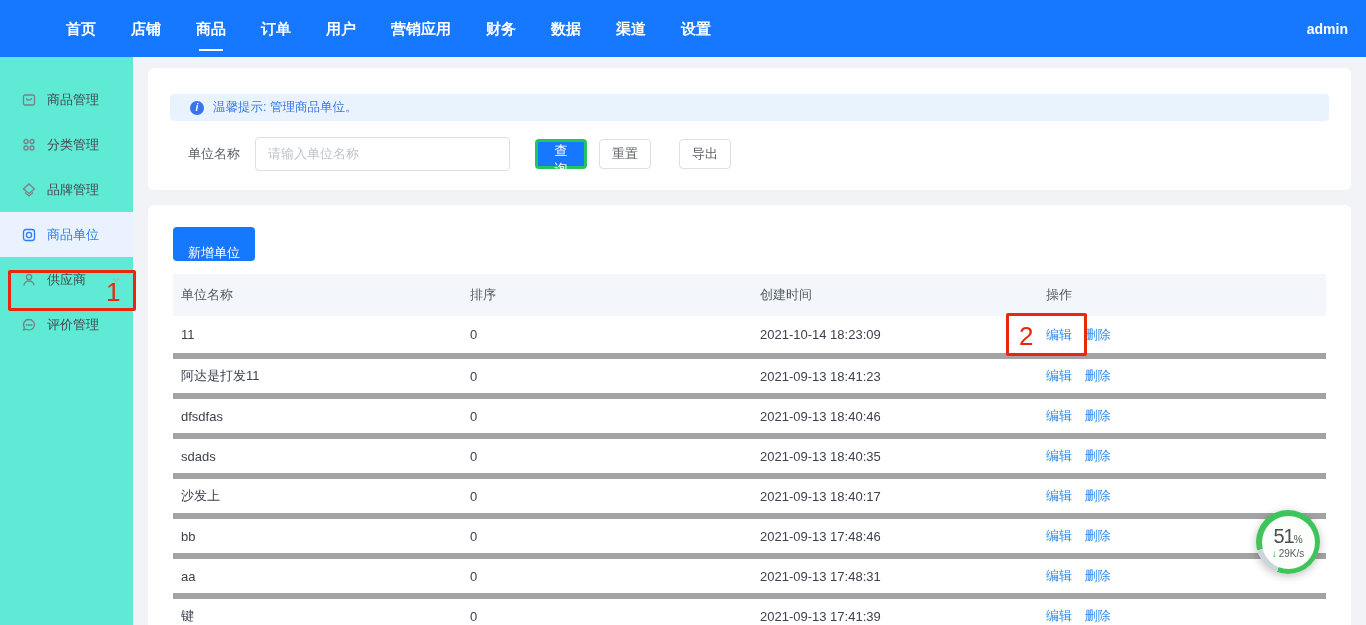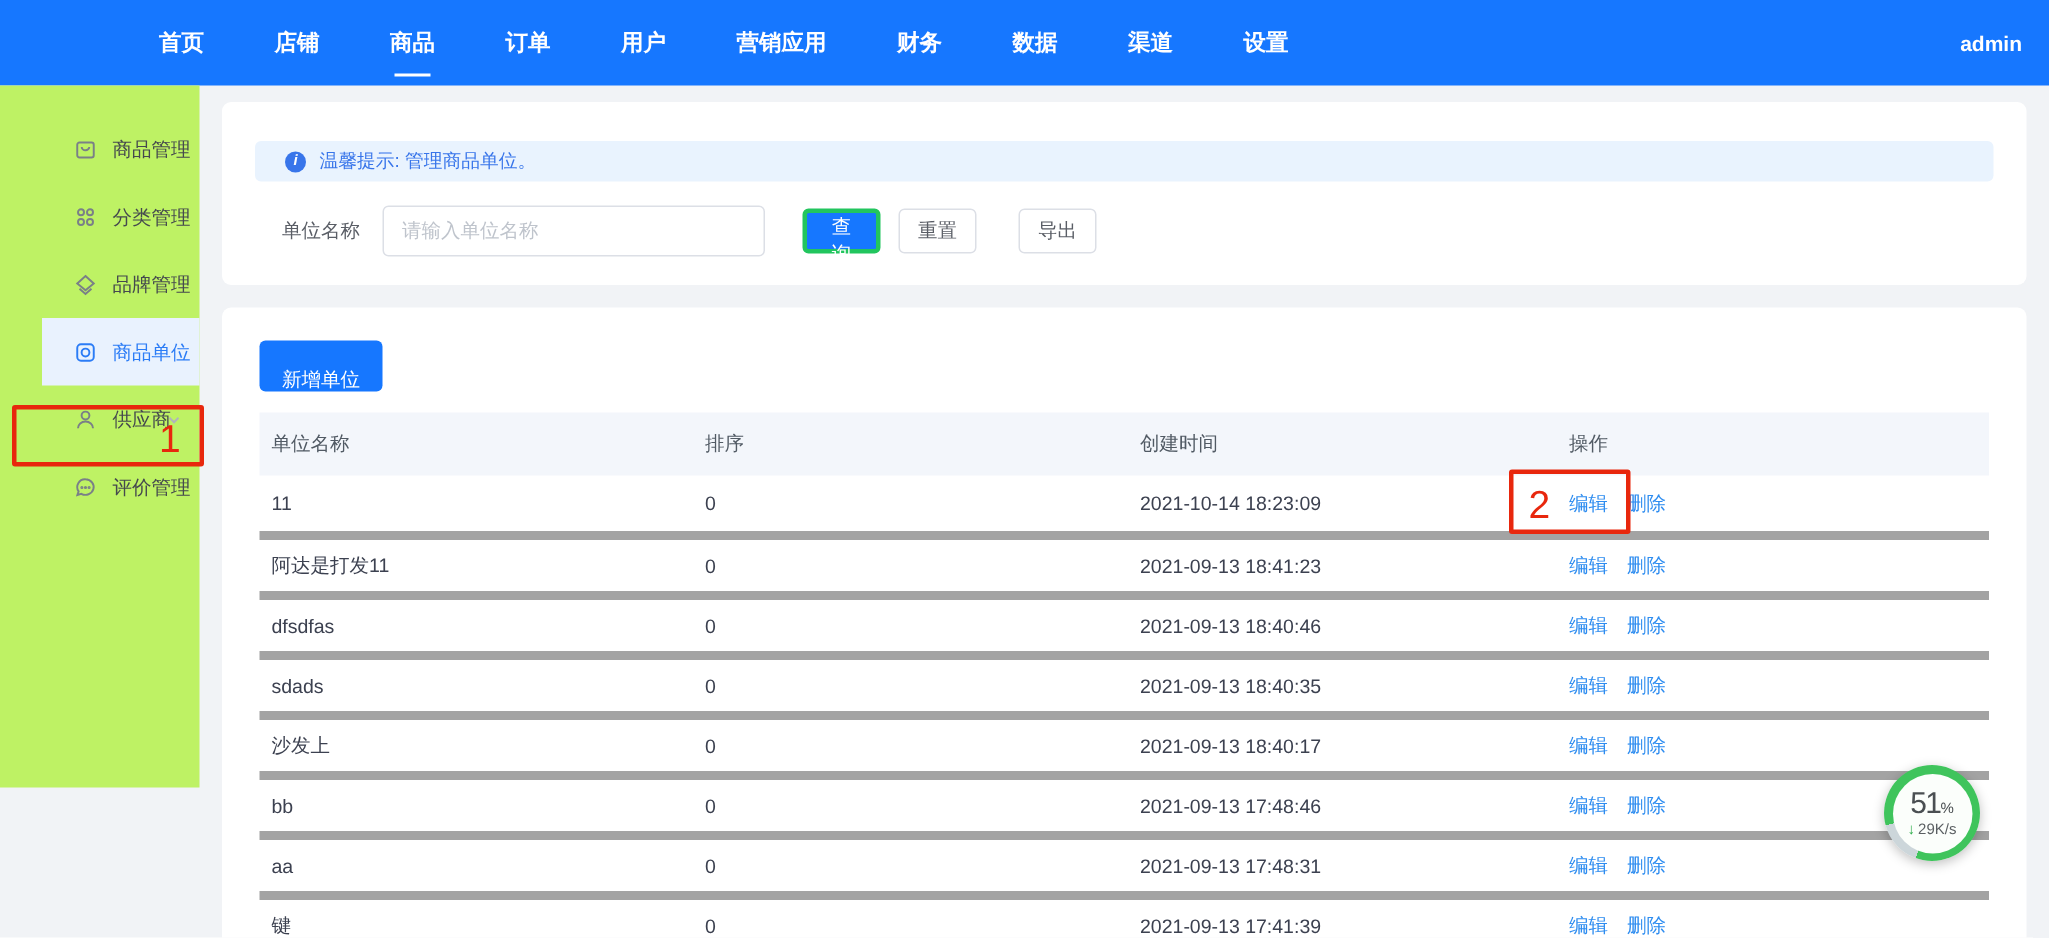--- a/index.html
+++ b/index.html
@@ -6,35 +6,35 @@
   html,body { width:1366px; height:625px; overflow:hidden; }
   body {
     font-family:"Liberation Sans","DejaVu Sans",sans-serif;
     background:#f1f3f6; position:relative; color:#333;
   }
   
   .navbar {
     position:absolute; left:0; top:0; width:1366px; height:57px;
     background:#1677ff; display:flex; align-items:center; color:#fff;
   }
-  .nav-items { display:flex; margin-left:104px;gap:12px; }
+  .nav-items { display:flex; margin-left:64px; }
   .nav-item {
     font-size:15px; font-weight:600; height:57px; line-height:57px;
     margin-right:31px; padding:0 2px; position:relative; cursor:pointer; white-space:nowrap;
   }
   .nav-item.active::after {
     content:""; position:absolute; left:50%; transform:translateX(-50%);
     bottom:6px; width:24px; height:2px; background:#fff;
   }
   .nav-user { margin-left:auto; margin-right:18px; font-size:14px; font-weight:700; }
 
   
   .sidebar {
-    position:absolute; left:0; top:57px; width:133px; height:468px;
-    background:#bef264; padding-top:20px;padding-left:28px;
+    position:absolute; left:0; top:57px; width:133px; height:568px;
+    background:#5eead4; padding-top:20px;
   }
   .side-item {
     height:45px; display:flex; align-items:center; padding-left:21px;
     font-size:13px; color:#45494e; cursor:pointer; position:relative;
   }
   .side-item .icon { width:16px; height:16px; margin-right:10px; color:#7a8087; display:inline-flex; }
   .side-item.active { background:#e9f2fe; color:#2b7cf6;align-items:center; }
   .side-item.active .icon { color:#2b7cf6; }
   .side-chevron { position:absolute; right:12px; color:#b0b5bb; display:inline-flex; }
 

